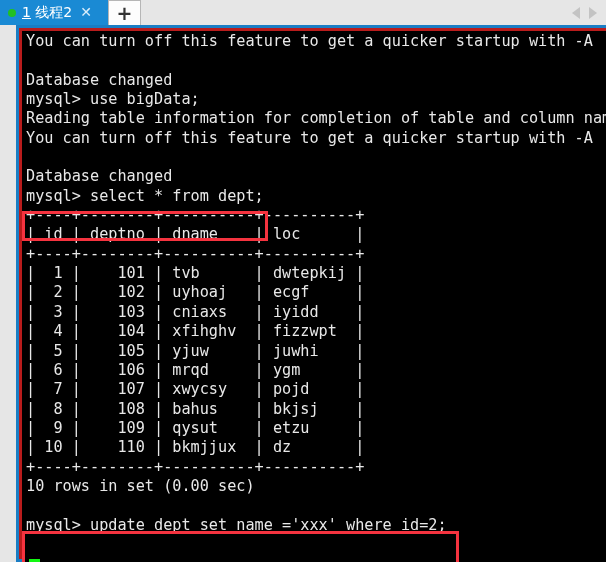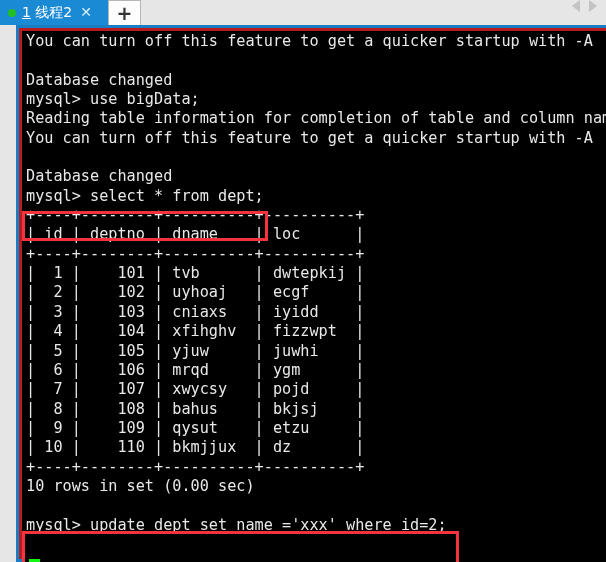--- a/index.html
+++ b/index.html
@@ -22,21 +22,21 @@
   }
 
   
   .tabbar {
     position: absolute;
     left: 0; top: 0;
     width: 606px;
     height: 25px;
     background: #e6e6e6;
     display: flex;
-    align-items: flex-start;
+    align-items: center;
     border-radius: 11px;
   }
   .tab {
     position: relative;
     display: flex;
     align-items: center;
     background: #1a8ad4;
     color: #ffffff;
     padding: 0 7px 0 8px;
     height: 25px;

